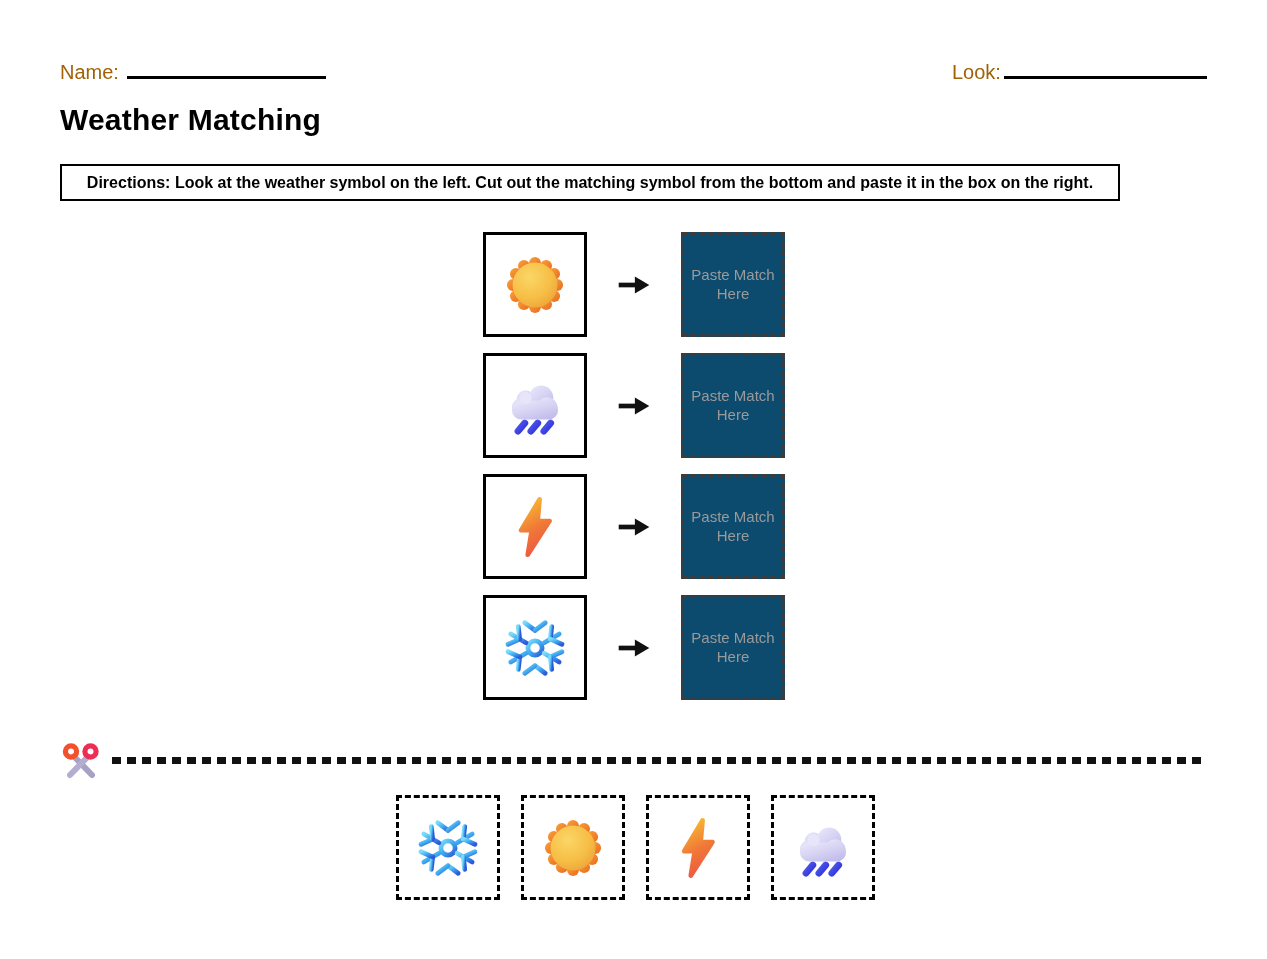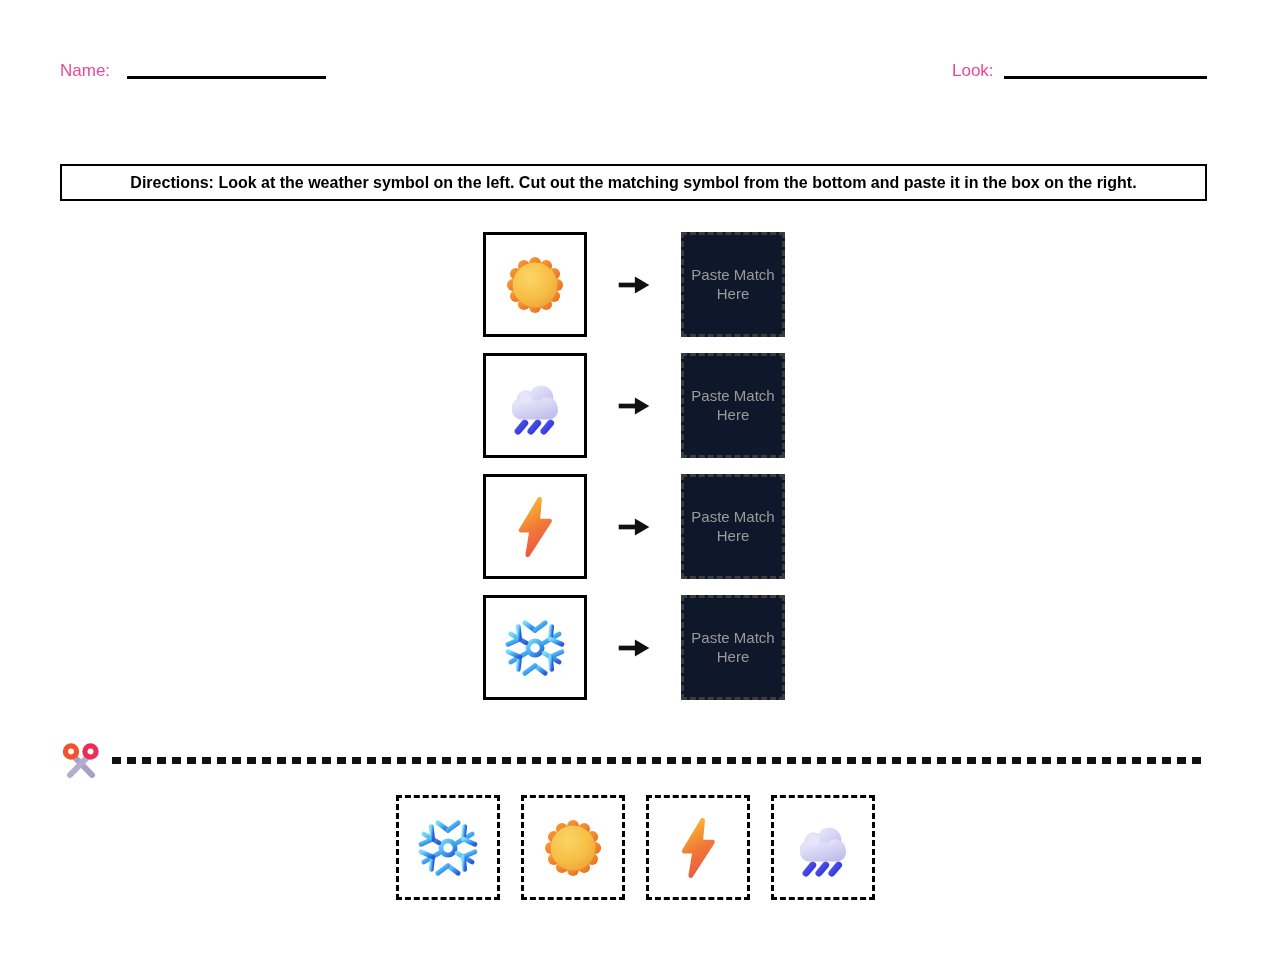--- a/index.html
+++ b/index.html
@@ -8,33 +8,33 @@
 
   .page {
     position: relative;
     width: 1267px;
     height: 959px;
     background: #ffffff;
     overflow: hidden;
   }
 
   
-  .field-label { position: absolute; font-size: 17px; color: #ec4899; }
+  .field-label { position: absolute; font-size: 20px; color: #a16207; }
   .write-line { position: absolute; height: 2.5px; background: #000; }
 
   
   .title {
     position: absolute; left: 60px; top: 103px;
     font-size: 30px; font-weight: bold; letter-spacing: 0.2px;
   }
 
   
   .directions-box {
     position: absolute; left: 60px; top: 164px;
-    width: 1147px; height: 37px;
+    width: 1060px; height: 37px;
     border: 2px solid #000;
     display: flex; align-items: center; justify-content: center;
   }
   .directions-text { font-size: 16px; font-weight: bold; }
 
   
   .match-row { position: absolute; left: 0; width: 1267px; height: 105px; }
   .symbol-box {
     position: absolute; left: 483px; top: 0;
     width: 104px; height: 105px;
@@ -44,21 +44,21 @@
   }
   .arrow-slot {
     position: absolute; left: 616px; top: 41px;
     width: 36px; height: 24px;
     display: flex; align-items: center; justify-content: center;
   }
   .paste-box {
     position: absolute; left: 681px; top: 0;
     width: 104px; height: 105px;
     border: 3px dashed #3c3c3c;
-    background: #0f172a;
+    background: #0c4a6e;
     display: flex; align-items: center; justify-content: center;
     text-align: center;
   }
   .paste-text {
     font-size: 15px; line-height: 1.25; color: #9a9a9a; padding: 0 6px;
   }
   .icon-slot { display: flex; align-items: center; justify-content: center; }
   .icon-slot svg { display: block; }
 
   
@@ -86,20 +86,21 @@
 <body>
 
 <div class="page">
 
   <span class="field-label" style="left:60px; top:61px;">Name:</span>
   <div class="write-line" style="left:127px; top:76px; width:199px;"></div>
 
   <span class="field-label" style="left:952px; top:61px;">Look:</span>
   <div class="write-line" style="left:1004px; top:76px; width:203px;"></div>
 
+  <h1 class="title">Weather Matching</h1>
 
   <div class="directions-box">
     <span class="directions-text">Directions: Look at the weather symbol on the left. Cut out the matching symbol from the bottom and paste it in the box on the right.</span>
   </div>
 
   <div class="match-row" style="top:232px;">
     <div class="symbol-box">
       <span class="icon-slot">
   <svg width="66" height="66" viewBox="0 0 100 100">
     <defs>

